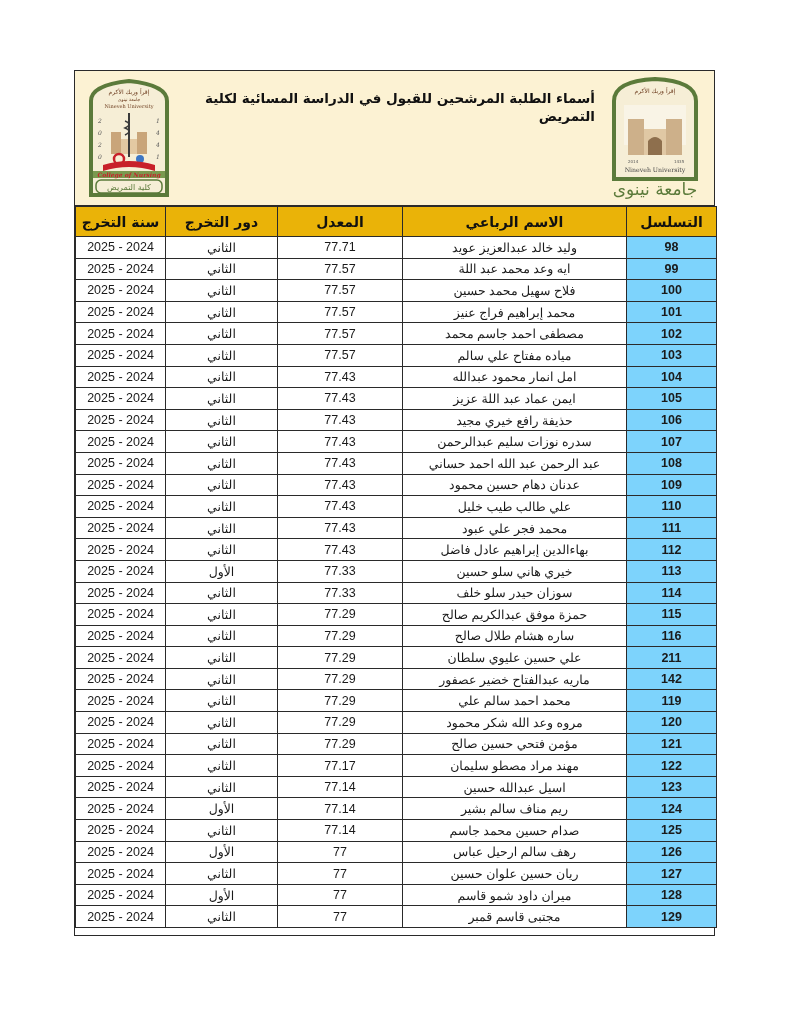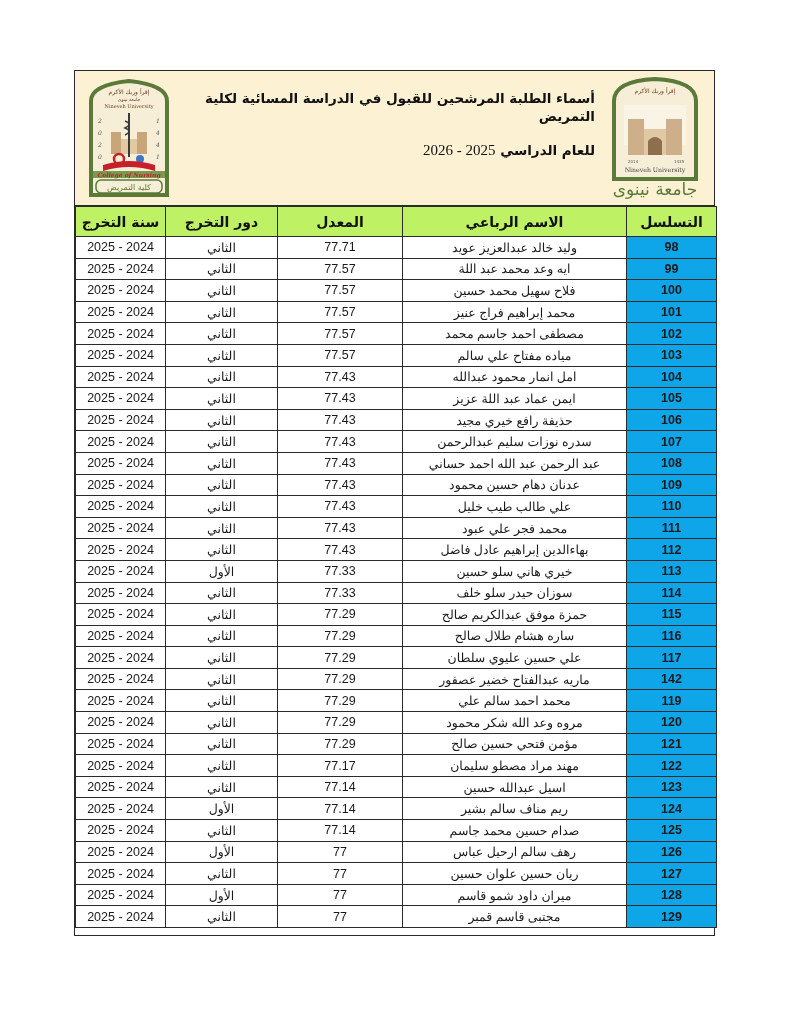--- a/index.html
+++ b/index.html
@@ -10,23 +10,23 @@
   .t1 { font-family:"DejaVu Sans", sans-serif; font-weight:bold; font-size:13.5px; line-height:18px; }
   .t2 { margin-top:16px; font-weight:bold; font-size:13.5px; line-height:18px; }
   .t2 .yr { font-family:"Liberation Serif", serif; font-weight:normal; font-size:15px; }
   .t3 { margin-top:14px; font-weight:bold; font-size:13.5px; line-height:18px; }
 
   .logo-left { position:absolute; left:10px; top:6px; width:88px; height:122px; }
   .logo-right { position:absolute; right:6px; top:4px; width:106px; height:126px; }
 
   table.grid { position:absolute; left:0; top:135px; width:100%; border-collapse:collapse; direction:rtl; table-layout:fixed; }
   table.grid th, table.grid td { border:1.2px solid #2a2a2a; padding:0; text-align:center; overflow:hidden; white-space:nowrap; }
-  table.grid th { height:29px; background:#bef264; font-weight:bold; font-size:14px; color:#111; }
+  table.grid th { height:29px; background:#eab308; font-weight:bold; font-size:14px; color:#111; }
   table.grid td { height:20.6px; font-size:12.5px; color:#1a1a1a; font-family:"Liberation Sans", sans-serif; }
-  td.serial { background:#0ea5e9; font-weight:bold; font-size:13px; }
+  td.serial { background:#7dd3fc; font-weight:bold; font-size:13px; }
   td.name { font-family:"DejaVu Sans", sans-serif; font-size:11.5px;margin-left:12px; }
   td.round { font-family:"DejaVu Sans", sans-serif; font-size:11.5px; }
   td.year { font-size:13px; direction:ltr; text-align:left; padding-left:6px;margin-left:48px; }
   td.gpa { font-size:12.5px; }
   col.c-serial { width:90px; } col.c-name { width:224px; } col.c-gpa { width:125px; } col.c-round { width:112px; } col.c-year { width:90px; }
 </style>
 </head>
 <body>
 
 <div class="sheet">
@@ -56,24 +56,20 @@
         <path d="M18 88 Q44 80 70 88 L70 94 Q44 86 18 94 Z" fill="#c8202a"></path>
         <rect x="8" y="94" width="72" height="7" fill="#7a9a4f"></rect>
         <text x="44" y="99.5" font-size="6" text-anchor="middle" fill="#c8202a" font-weight="bold" font-style="italic" font-family="DejaVu Serif, serif">College of Nursing</text>
         <rect x="11" y="103" width="66" height="13" rx="5" fill="#f6eed6" stroke="#5b7a3a" stroke-width="1.5"></rect>
         <text x="44" y="113" font-size="8" text-anchor="middle" fill="#5b7a3a" font-family="DejaVu Sans, sans-serif">كلية التمريض</text>
       </svg>
     </div>
 
     <div class="title-block">
       <div class="t1">أسماء الطلبة المرشحين للقبول في الدراسة المسائية لكلية التمريض</div>
-      <div class="t2">
-        <span>للعام الدراسي</span>
-        <span class="yr">2025 - 2026</span>
-      </div>
     </div>
 
     <div class="logo-right">
       <svg width="106" height="126" viewBox="0 0 106 126">
         <path d="M12 26 Q12 6 53 4 Q94 6 94 26 L94 104 L12 104 Z" fill="#f6eed6" stroke="#5b7a3a" stroke-width="4"></path>
         <text x="53" y="18" font-size="6" text-anchor="middle" fill="#6b3a1c" font-family="DejaVu Sans, sans-serif">إقرأ وربك الأكرم</text>
         <rect x="22" y="30" width="62" height="40" fill="#f9f4e6"></rect>
         <rect x="26" y="44" width="16" height="36" fill="#cdb08a"></rect>
         <rect x="64" y="44" width="16" height="36" fill="#cdb08a"></rect>
         <rect x="42" y="54" width="22" height="26" fill="#e0c8a4"></rect>
@@ -231,21 +227,21 @@
           <td class="year">2025 - 2024</td>
         </tr>
         <tr>
           <td class="serial">116</td>
           <td class="name">ساره هشام طلال صالح</td>
           <td class="gpa">77.29</td>
           <td class="round">الثاني</td>
           <td class="year">2025 - 2024</td>
         </tr>
         <tr>
-          <td class="serial">117</td>
+          <td class="serial">211</td>
           <td class="name">علي حسين عليوي سلطان</td>
           <td class="gpa">77.29</td>
           <td class="round">الثاني</td>
           <td class="year">2025 - 2024</td>
         </tr>
         <tr>
           <td class="serial">142</td>
           <td class="name">ماريه عبدالفتاح خضير عصفور</td>
           <td class="gpa">77.29</td>
           <td class="round">الثاني</td>

